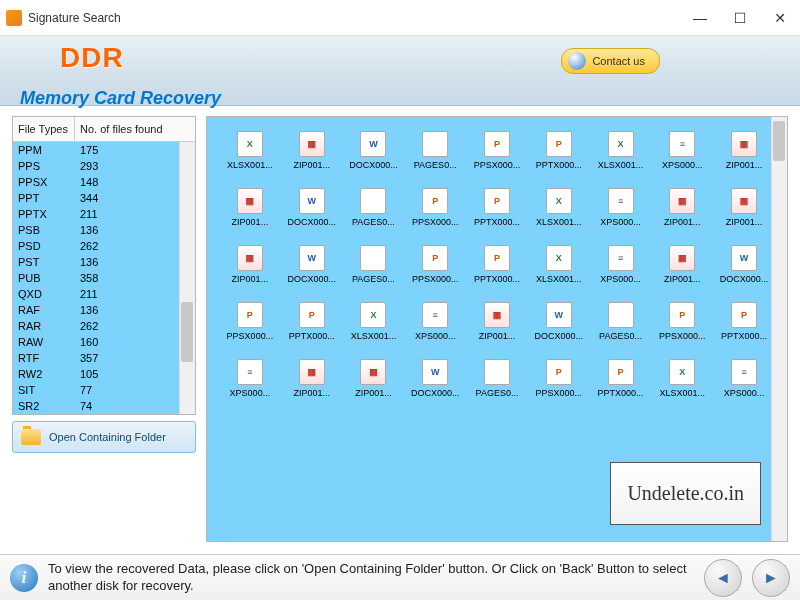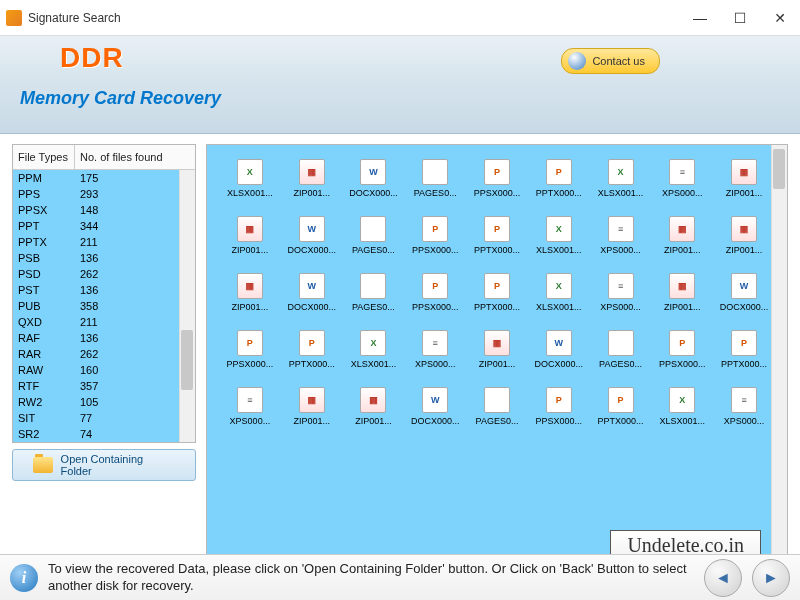--- a/index.html
+++ b/index.html
@@ -1,55 +1,55 @@
 <!DOCTYPE html>
 <html><head>
 <meta charset="utf-8">
 <style>
 * { box-sizing: border-box; margin: 0; padding: 0; }
 body { font-family: "Segoe UI", Tahoma, sans-serif; font-size: 11px; background: #fff; width: 800px; height: 600px; overflow: hidden; }
 .titlebar { height: 36px; background: #fff; border-bottom: 1px solid #ddd; display: flex; align-items: center; padding-left: 6px; }
 .titlebar .app-icon { width: 16px; height: 16px; background: linear-gradient(135deg,#f39c12,#e67e22); border-radius: 2px; margin-right: 6px; }
 .titlebar .title { flex: 1; color: #333; font-size: 12px; }
 .titlebar .win-btn { width: 40px; height: 28px; display: flex; align-items: center; justify-content: center; color: #333; font-size: 14px; font-family: Arial; }
-.header { height: 98px; background: linear-gradient(180deg,#e8f0f5 0%,#d5e3ec 50%,#c8dae6 100%); border-bottom: 1px solid #a8c0d0; position: relative; display:flex; align-items:flex-start; }
+.header { height: 70px; background: linear-gradient(180deg,#e8f0f5 0%,#d5e3ec 50%,#c8dae6 100%); border-bottom: 1px solid #a8c0d0; position: relative; display:flex; align-items:flex-start; }
 .header .logo { font-family: "Arial Black", sans-serif; font-size: 28px; color: #ff6600; font-weight: 900; letter-spacing: 1px; margin: 6px 0 0 60px; text-shadow: 1px 1px 0 #fff; }
 .header .subtitle { position:absolute; left:20px; top:52px; color:#0077cc; font-size:18px; font-weight:600; font-style:italic; }
 .contact-btn { position:absolute; right:140px; top:12px; height:26px; padding:0 14px 0 6px; background:linear-gradient(180deg,#ffe89a,#ffc933); border:1px solid #d4a820; border-radius:12px; display:flex; align-items:center; gap:6px; font-size:11px; color:#333; }
 .contact-btn .avatar { width:18px; height:18px; border-radius:50%; background:radial-gradient(circle at 35% 30%,#fff,#3a7fc4); }
 .main { padding:10px 12px 0 12px; display:flex; gap:10px; height:436px; }
 .panel { border:1px solid #b8b8b8; background:#7dd3fc; }
 .left-panel { width:184px; display:flex; flex-direction:column; }
 .ft-header { display:flex; border-bottom:1px solid #ccc; background:#fafafa; }
 .ft-header div { padding:6px 5px; font-size:11px; color:#222; }
 .ft-header .c1 { width:62px; border-right:1px solid #ccc; }
 .ft-header .c2 { flex:1; }
 .ft-body { flex:1; overflow:hidden; position:relative; }
 .ft-row { display:flex; padding:2px 5px; font-size:11px; color:#000; }
 .ft-row .c1 { width:62px; }
 .ft-row .c2 { flex:1; }
 .ft-scroll { position:absolute; right:0; top:0; bottom:0; width:16px; background:#f0f0f0; border-left:1px solid #ddd; }
 .ft-thumb { position:absolute; right:2px; width:12px; top:160px; height:60px; background:#c8c8c8; border-radius:2px; }
-.open-btn { margin:6px 0 0 0; width:184px; height:32px; background:linear-gradient(180deg,#eaf4fb,#cfe5f3); border:1px solid #8fb8d4; border-radius:3px; display:flex; align-items:center; gap:8px; padding:0 20px; font-size:11px; color:#0a4a7a; }
+.open-btn { margin:6px 0 0 0; width:184px; height:32px; background:linear-gradient(180deg,#eaf4fb,#cfe5f3); border:1px solid #8fb8d4; border-radius:3px; display:flex; align-items:center; gap:8px; padding:0 8px; font-size:11px; color:#0a4a7a; }
 .open-btn .folder-icon { width:20px; height:16px; background:linear-gradient(180deg,#ffe38a,#f2b430); border-radius:2px; position:relative; }
 .open-btn .folder-icon::before { content:""; position:absolute; top:-3px; left:2px; width:8px; height:3px; background:#f2b430; border-radius:1px 1px 0 0; }
 .right-panel { flex:1; position:relative; padding:14px 18px 10px 18px; }
 .grid { display:grid; grid-template-columns:repeat(9,1fr); gap:18px 12px; }
 .file-item { display:flex; flex-direction:column; align-items:center; gap:3px; }
 .file-icon { width:26px; height:26px; background:#fff; border:1px solid #aaa; border-radius:2px; position:relative; display:flex; align-items:center; justify-content:center; font-size:9px; font-weight:bold; }
 .file-icon.xlsx { color:#2e7d32; } .file-icon.xlsx::after{content:"X";}
 .file-icon.zip { background:linear-gradient(180deg,#fff,#ffe0e0); } .file-icon.zip::after{content:"▦"; color:#c0392b;}
 .file-icon.docx { color:#1e5aa8; } .file-icon.docx::after{content:"W";}
 .file-icon.pages { } .file-icon.pages::after{content:"";}
 .file-icon.ppsx,.file-icon.pptx { color:#d35400; } .file-icon.ppsx::after,.file-icon.pptx::after{content:"P";}
 .file-icon.xps { color:#555; } .file-icon.xps::after{content:"≡";}
 .file-label { font-size:9px; color:#000; white-space:nowrap; overflow:hidden; text-overflow:ellipsis; max-width:56px; }
 .r-scroll { position:absolute; right:0; top:0; bottom:0; width:16px; background:#f0f0f0; border-left:1px solid #ddd; }
 .r-thumb { position:absolute; right:2px; width:12px; top:4px; height:40px; background:#c8c8c8; border-radius:2px; }
-.undelete { position:absolute; right:26px; bottom:8px; font-family:Georgia,serif; font-size:20px; color:#333; border:1px solid #555; padding:3px 16px; background:linear-gradient(180deg,#fff,#f2f2f2); }
+.undelete { position:absolute; right:26px; bottom:16px; font-family:Georgia,serif; font-size:20px; color:#333; border:1px solid #555; padding:19px 16px; background:linear-gradient(180deg,#fff,#f2f2f2); }
 .footer { position:absolute; left:0; right:0; bottom:0; height:46px; border-top:1px solid #ccc; background:linear-gradient(180deg,#fbfbfb,#f0f0f0); display:flex; align-items:center; padding:0 10px; gap:10px; }
 .info-icon { width:28px; height:28px; border-radius:50%; background:radial-gradient(circle at 35% 30%,#9ecff5,#2478c0); color:#fff; display:flex; align-items:center; justify-content:center; font-family:Georgia,serif; font-style:italic; font-weight:bold; font-size:16px; }
 .footer-text { flex:1; font-size:13px; color:#222; line-height:1.3; }
 .nav-btn { width:38px; height:38px; border-radius:50%; background:radial-gradient(circle at 35% 30%,#fafafa,#d0d0d0); border:1px solid #aaa; display:flex; align-items:center; justify-content:center; color:#3a6fa8; font-size:16px; }
 .left-wrap { display:flex; flex-direction:column; }
 </style>
 </head>
 <body>
 
 <div class="titlebar">

